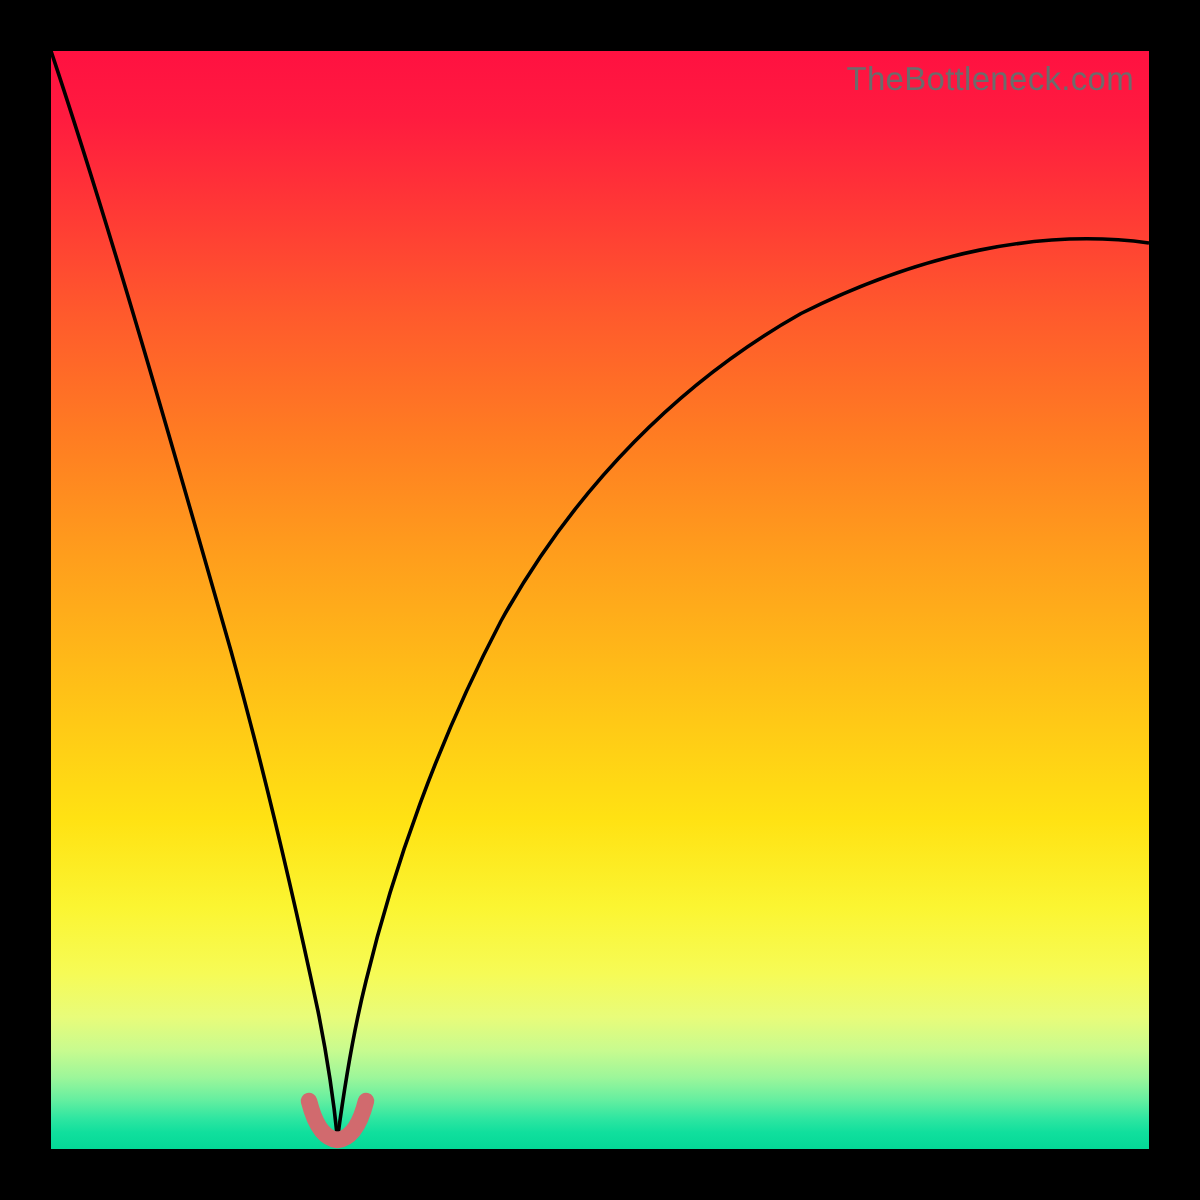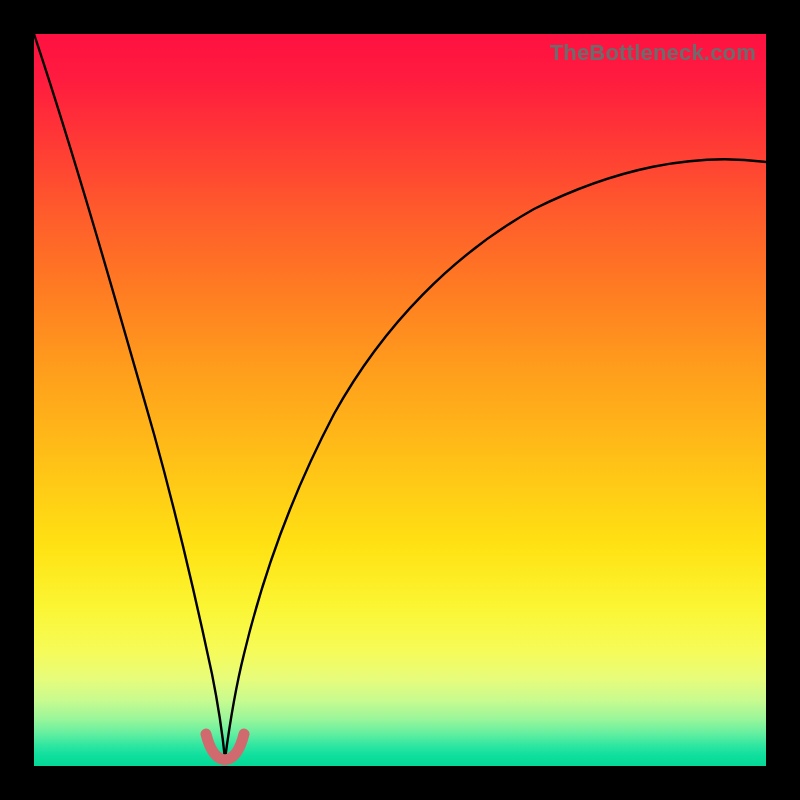--- a/index.html
+++ b/index.html
@@ -51,21 +51,21 @@
       #2fe6a1 97.2%,
       #10df9d 98.5%,
       #04d997 100%
     );
   }
   .watermark {
     position: absolute;
     top: 6px;
     right: 10px;
     font-size: 22px;
-    font-weight: 700;
+    font-weight: 400;
     color: #6c6c6c;
     letter-spacing: 0.2px;
     user-select: none;
     margin-left: 44px;
   }
   svg.curves {
     position: absolute;
     top: 0;
     left: 0;
     width: 100%;

